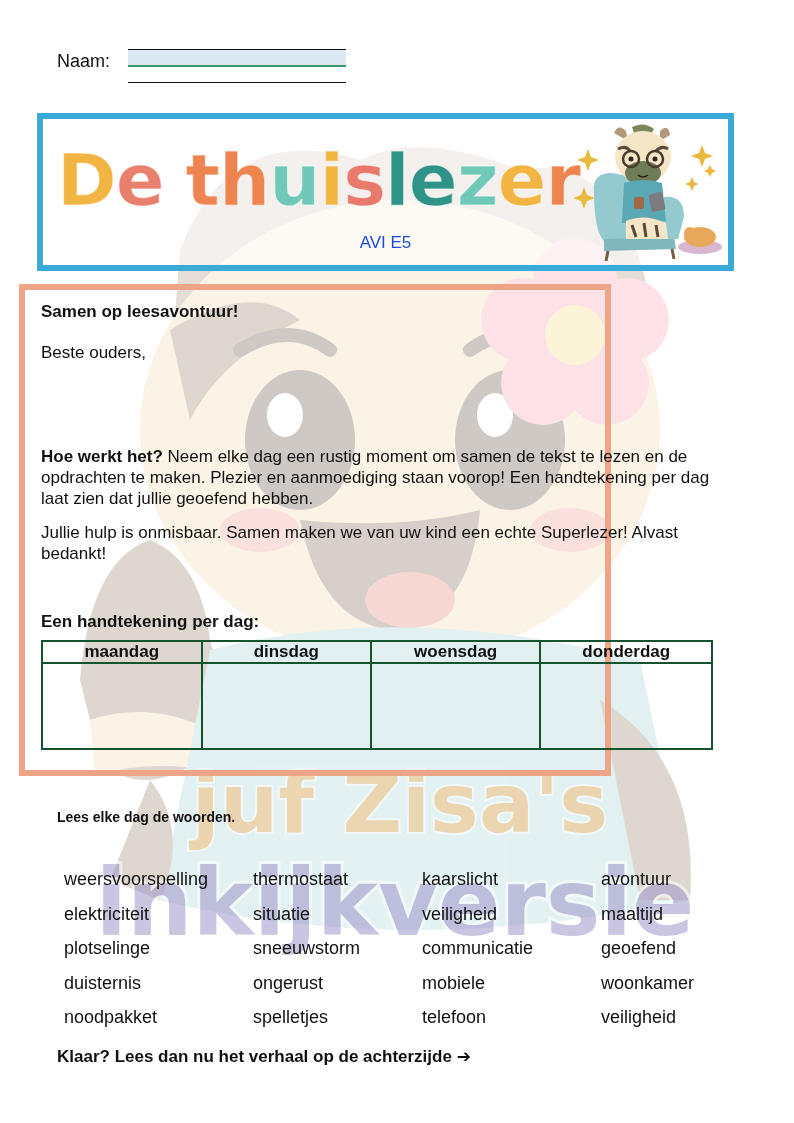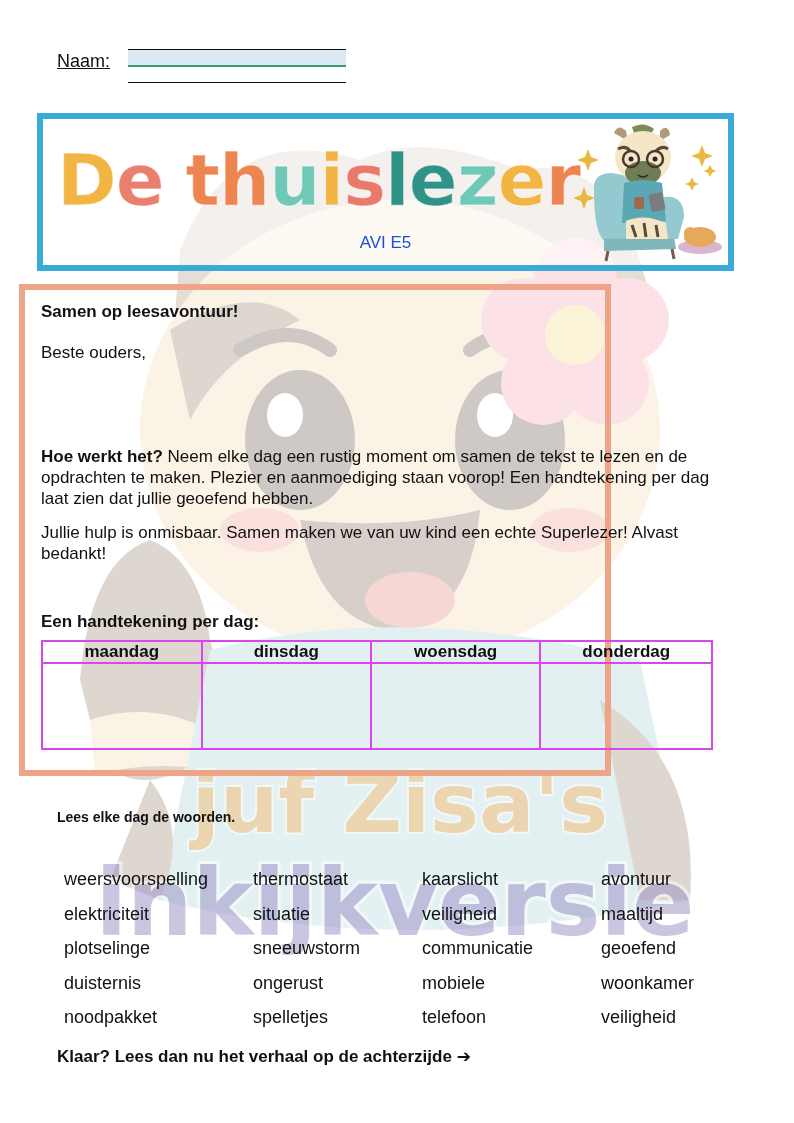--- a/index.html
+++ b/index.html
@@ -3,21 +3,21 @@
   <meta charset="utf-8">
   <style>
     * { box-sizing: border-box; margin: 0; padding: 0; }
     html, body { width: 794px; height: 1123px; background: #ffffff; overflow: hidden; }
     body { position: relative; font-family: "Liberation Sans", "DejaVu Sans", sans-serif; color: #111; }
 
     
     .bg-mascot { position: absolute; left: 0; top: 0; width: 794px; height: 1123px; z-index: 0; pointer-events: none; }
 
     
-    .name-row { position: absolute; left: 57px; top: 48px; z-index: 2; display: flex; align-items: flex-start; text-decoration: underline; }
+    .name-row { position: absolute; left: 57px; top: 48px; z-index: 2; display: flex; align-items: flex-start; }
     .name-label { font-size: 18px; line-height: 22px; margin-top: 2px; }
     .name-field { position: absolute; left: 71px; top: 1px; width: 218px; height: 34px; }
     .name-field .line-top { position: absolute; left: 0; top: 0; width: 218px; height: 1px; background: #111; }
     .name-field .fill { position: absolute; left: 0; top: 1px; width: 218px; height: 15px; background: #dce9f5; }
     .name-field .line-green { position: absolute; left: 0; top: 16px; width: 218px; height: 2px; background: #3c9a6d; }
     .name-field .line-bottom { position: absolute; left: 0; top: 33px; width: 218px; height: 1px; background: #111; }
 
     
     .banner { position: absolute; left: 37px; top: 113px; width: 697px; height: 158px; border: 6px solid #3aaad9; z-index: 2; background: rgba(255,255,255,0.55); }
     .banner-title { position: absolute; left: 14px; top: 18px; font-family: "DejaVu Sans", sans-serif; font-weight: bold; font-size: 72px; letter-spacing: -1px; line-height: 86px; white-space: nowrap; }
@@ -29,21 +29,21 @@
     .letter { position: absolute; left: 19px; top: 284px; width: 592px; height: 492px; border: 6px solid #eea587; z-index: 2; }
     .letter .title { position: absolute; left: 16px; top: 12px; font-size: 17px; font-weight: bold; }
     .letter p { position: absolute; left: 16px; width: 700px; font-size: 17px; line-height: 21px; }
     .letter .greeting { top: 52px; }
     .letter .p1 { top: 94px; }
     .letter .p2 { top: 156px; }
     .letter .p3 { top: 232px; }
     .letter .sign-title { position: absolute; left: 16px; top: 322px; font-size: 17px; font-weight: bold; }
 
     .sign-table { position: absolute; left: 16px; top: 350px; width: 672px; border-collapse: collapse; }
-    .sign-table th, .sign-table td { border: 2px solid #d946ef; }
+    .sign-table th, .sign-table td { border: 2px solid #14532d; }
     .sign-table th { font-size: 17px; font-weight: bold; height: 22px; line-height: 18px; text-align: center; padding: 0; }
     .sign-table td { height: 86px; }
 
     
     .words-title { position: absolute; left: 57px; top: 809px; font-size: 14px; font-weight: bold; z-index: 2; }
     .words-grid { position: absolute; left: 64px; top: 848px; z-index: 2; }
     .word { position: absolute; font-size: 18px; line-height: 22px; white-space: nowrap; margin-top: 20px; }
 
     
     .next-step { position: absolute; left: 57px; top: 1046px; font-size: 17px; font-weight: bold; z-index: 2; }

